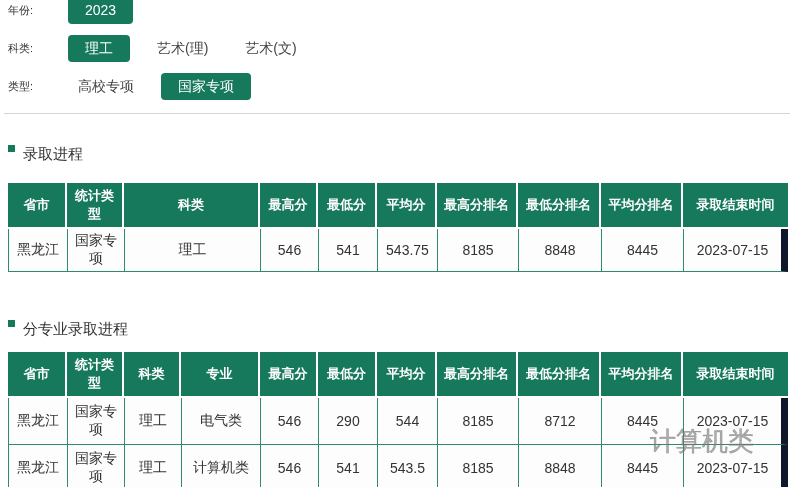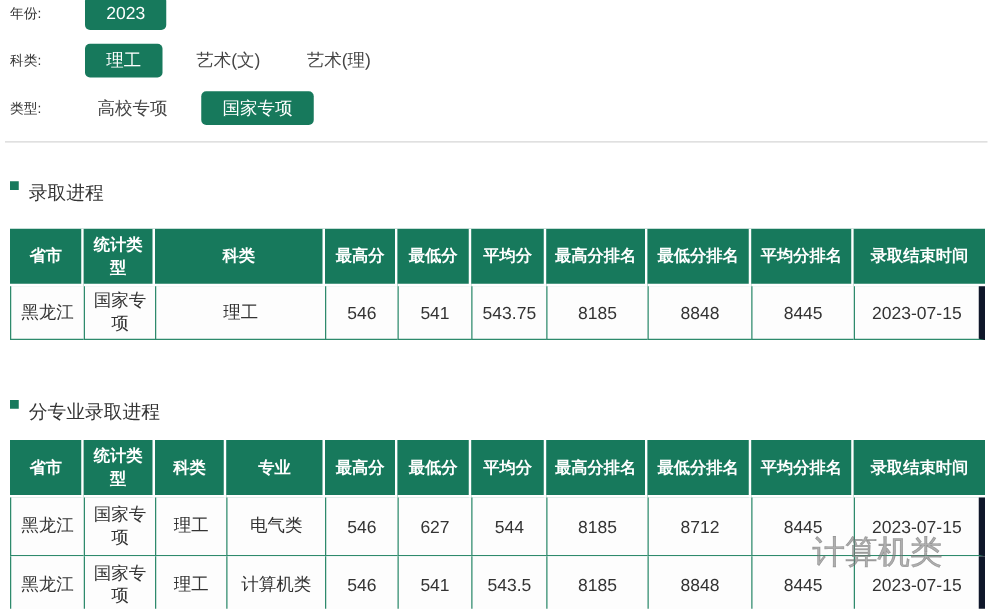--- a/index.html
+++ b/index.html
@@ -43,21 +43,21 @@
     background: #17795c; color: #ffffff; font-size: 13px; font-weight: bold;
     height: 44px; text-align: center; padding: 0 2px;
     border-right: 2px solid #ffffff; border-bottom: 2px solid #ffffff;
   }
   th:last-child { border-right: none; }
   td {
     background: #fdfdfd; color: #333; font-size: 14px; text-align: center;
     height: 42px; padding: 0 2px;
     border-left: 1px solid #2e8a6c; border-bottom: 1px solid #2e8a6c;
   }
-  td:last-child { border-right: 5px solid #0f172a; }
+  td:last-child { border-right: 7px solid #0f172a; }
   .table-2 td { height: 46px; }
 
   
   .watermark {
     position: absolute; left: 650px; top: 430px;
     font-size: 26px; line-height: 28px; white-space: nowrap;
     color: rgba(128,128,128,0.62);
     -webkit-text-stroke: 0.5px rgba(100,100,100,0.55);
     pointer-events: none;
   }
@@ -71,22 +71,22 @@
     <div class="filter-row">
       <span class="filter-label">年份:</span>
       <div class="filter-options">
           <span class="filter-option selected">2023</span>
         </div>
     </div>
     <div class="filter-row">
       <span class="filter-label">科类:</span>
       <div class="filter-options">
           <span class="filter-option selected">理工</span>
+          <span class="filter-option">艺术(理)</span>
           <span class="filter-option">艺术(文)</span>
-          <span class="filter-option">艺术(理)</span>
         </div>
     </div>
     <div class="filter-row">
       <span class="filter-label">类型:</span>
       <div class="filter-options">
           <span class="filter-option">高校专项</span>
           <span class="filter-option selected">国家专项</span>
         </div>
     </div>
   </div>
@@ -175,21 +175,21 @@
           <th>录取结束时间</th>
         </tr>
       </thead>
       <tbody>
         <tr>
           <td>黑龙江</td>
           <td>国家专项</td>
           <td>理工</td>
           <td>电气类</td>
           <td>546</td>
-          <td>627</td>
+          <td>290</td>
           <td>544</td>
           <td>8185</td>
           <td>8712</td>
           <td>8445</td>
           <td>2023-07-15</td>
         </tr>
         <tr>
           <td>黑龙江</td>
           <td>国家专项</td>
           <td>理工</td>

